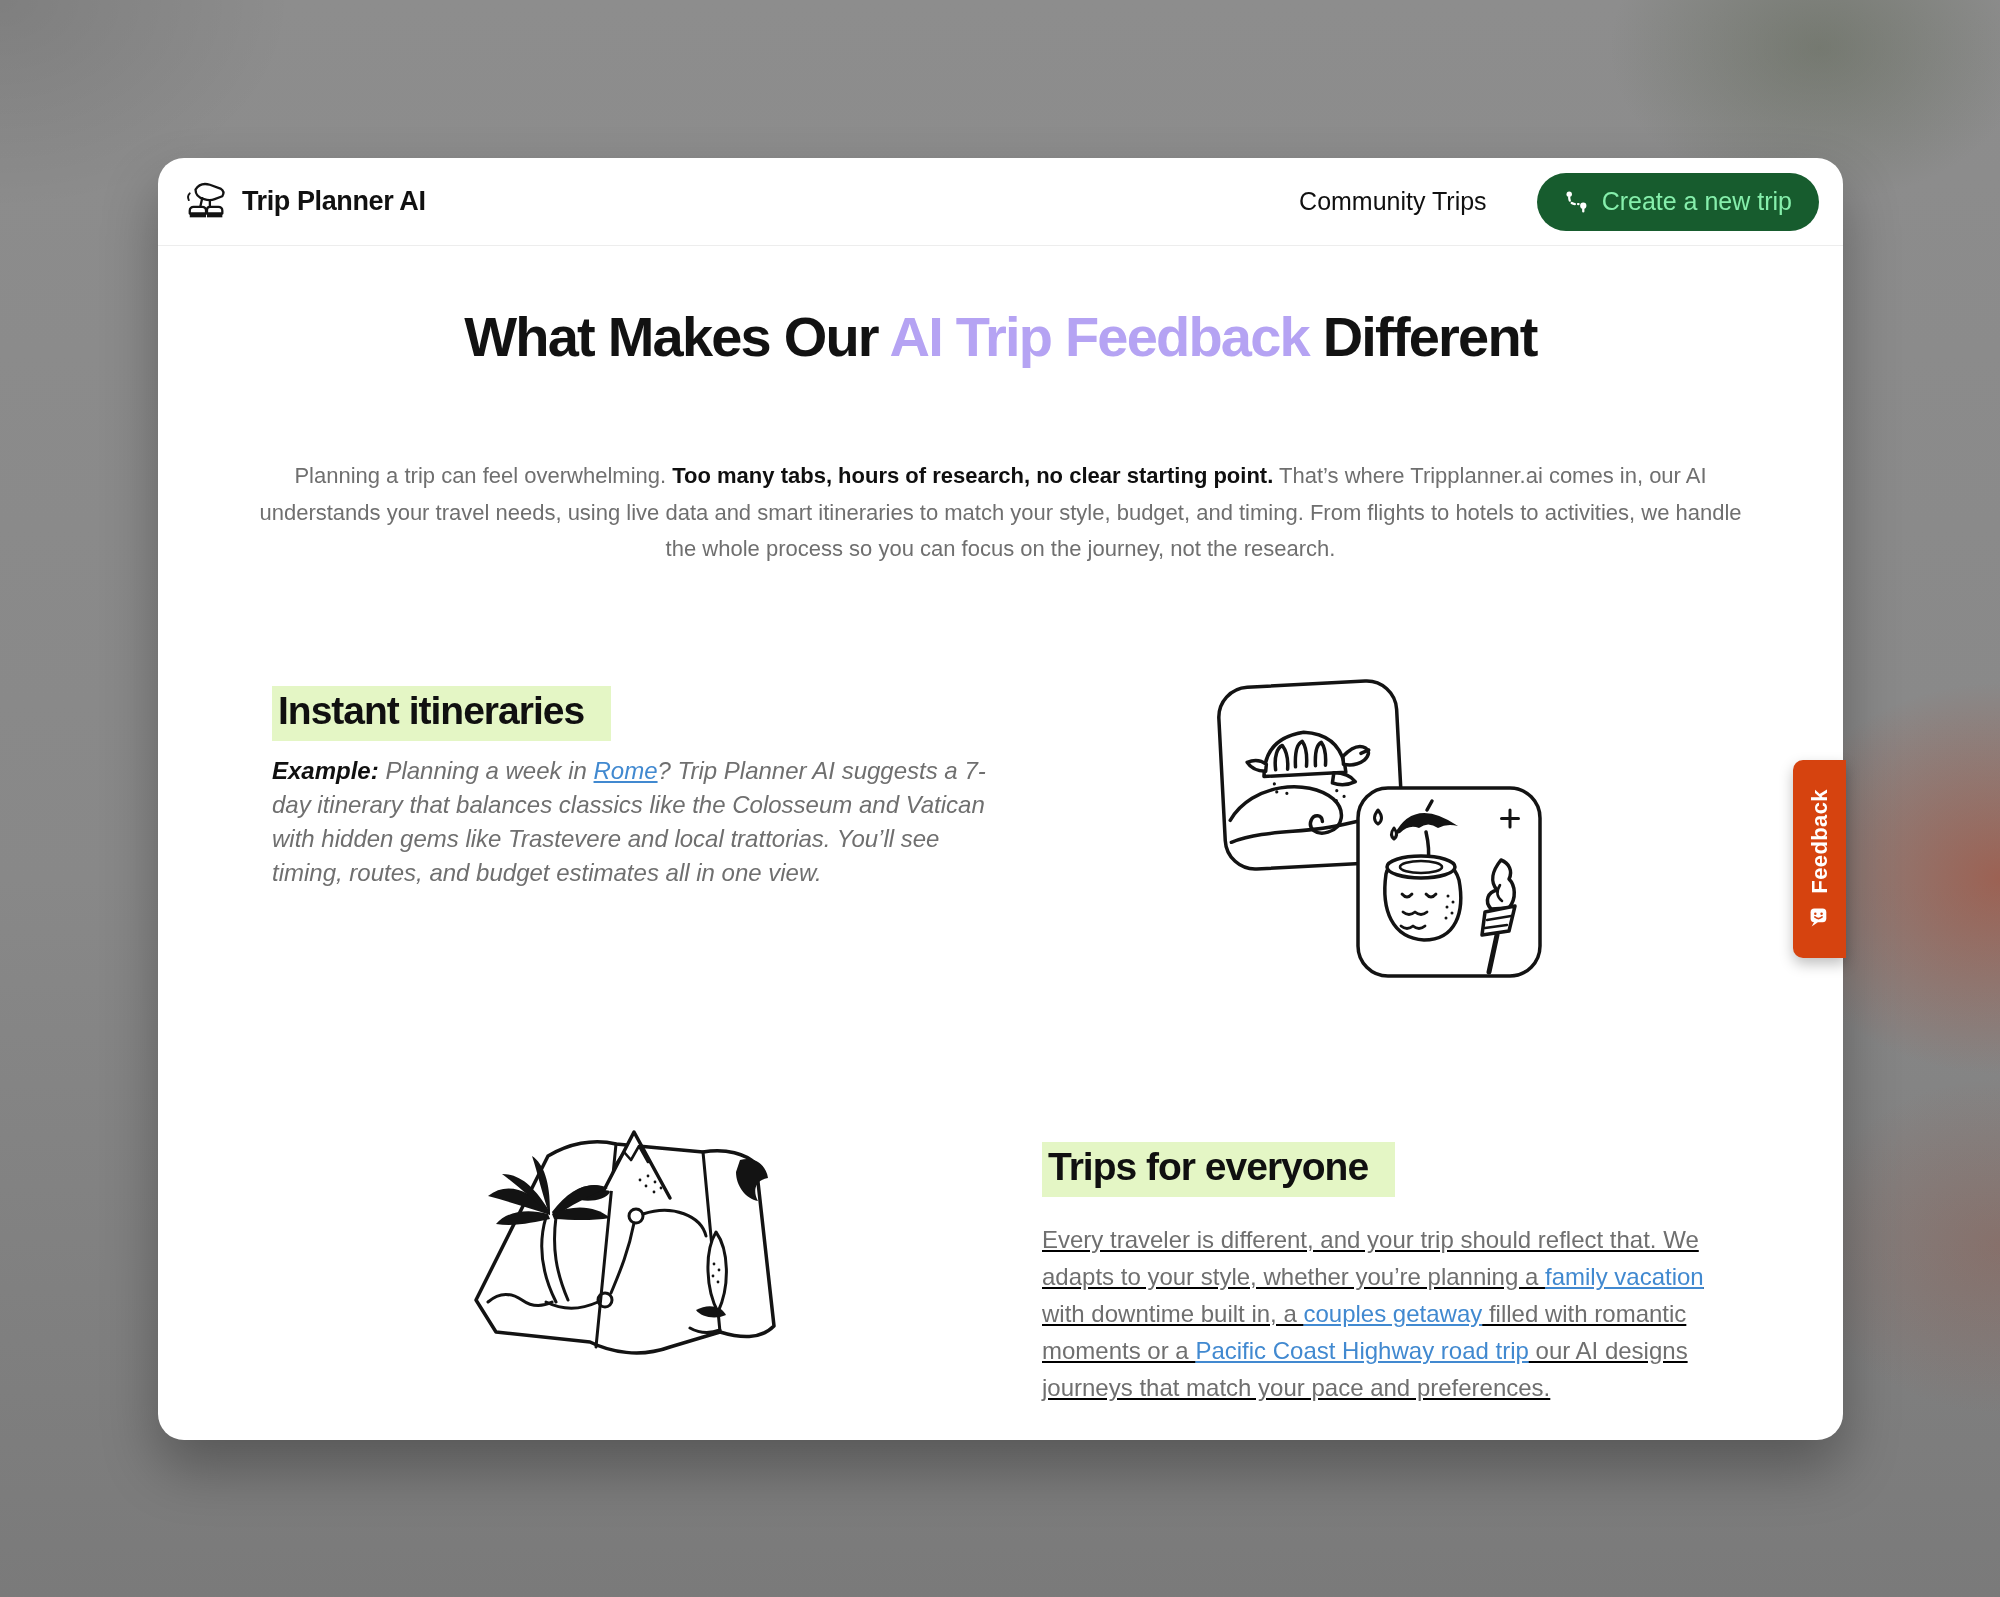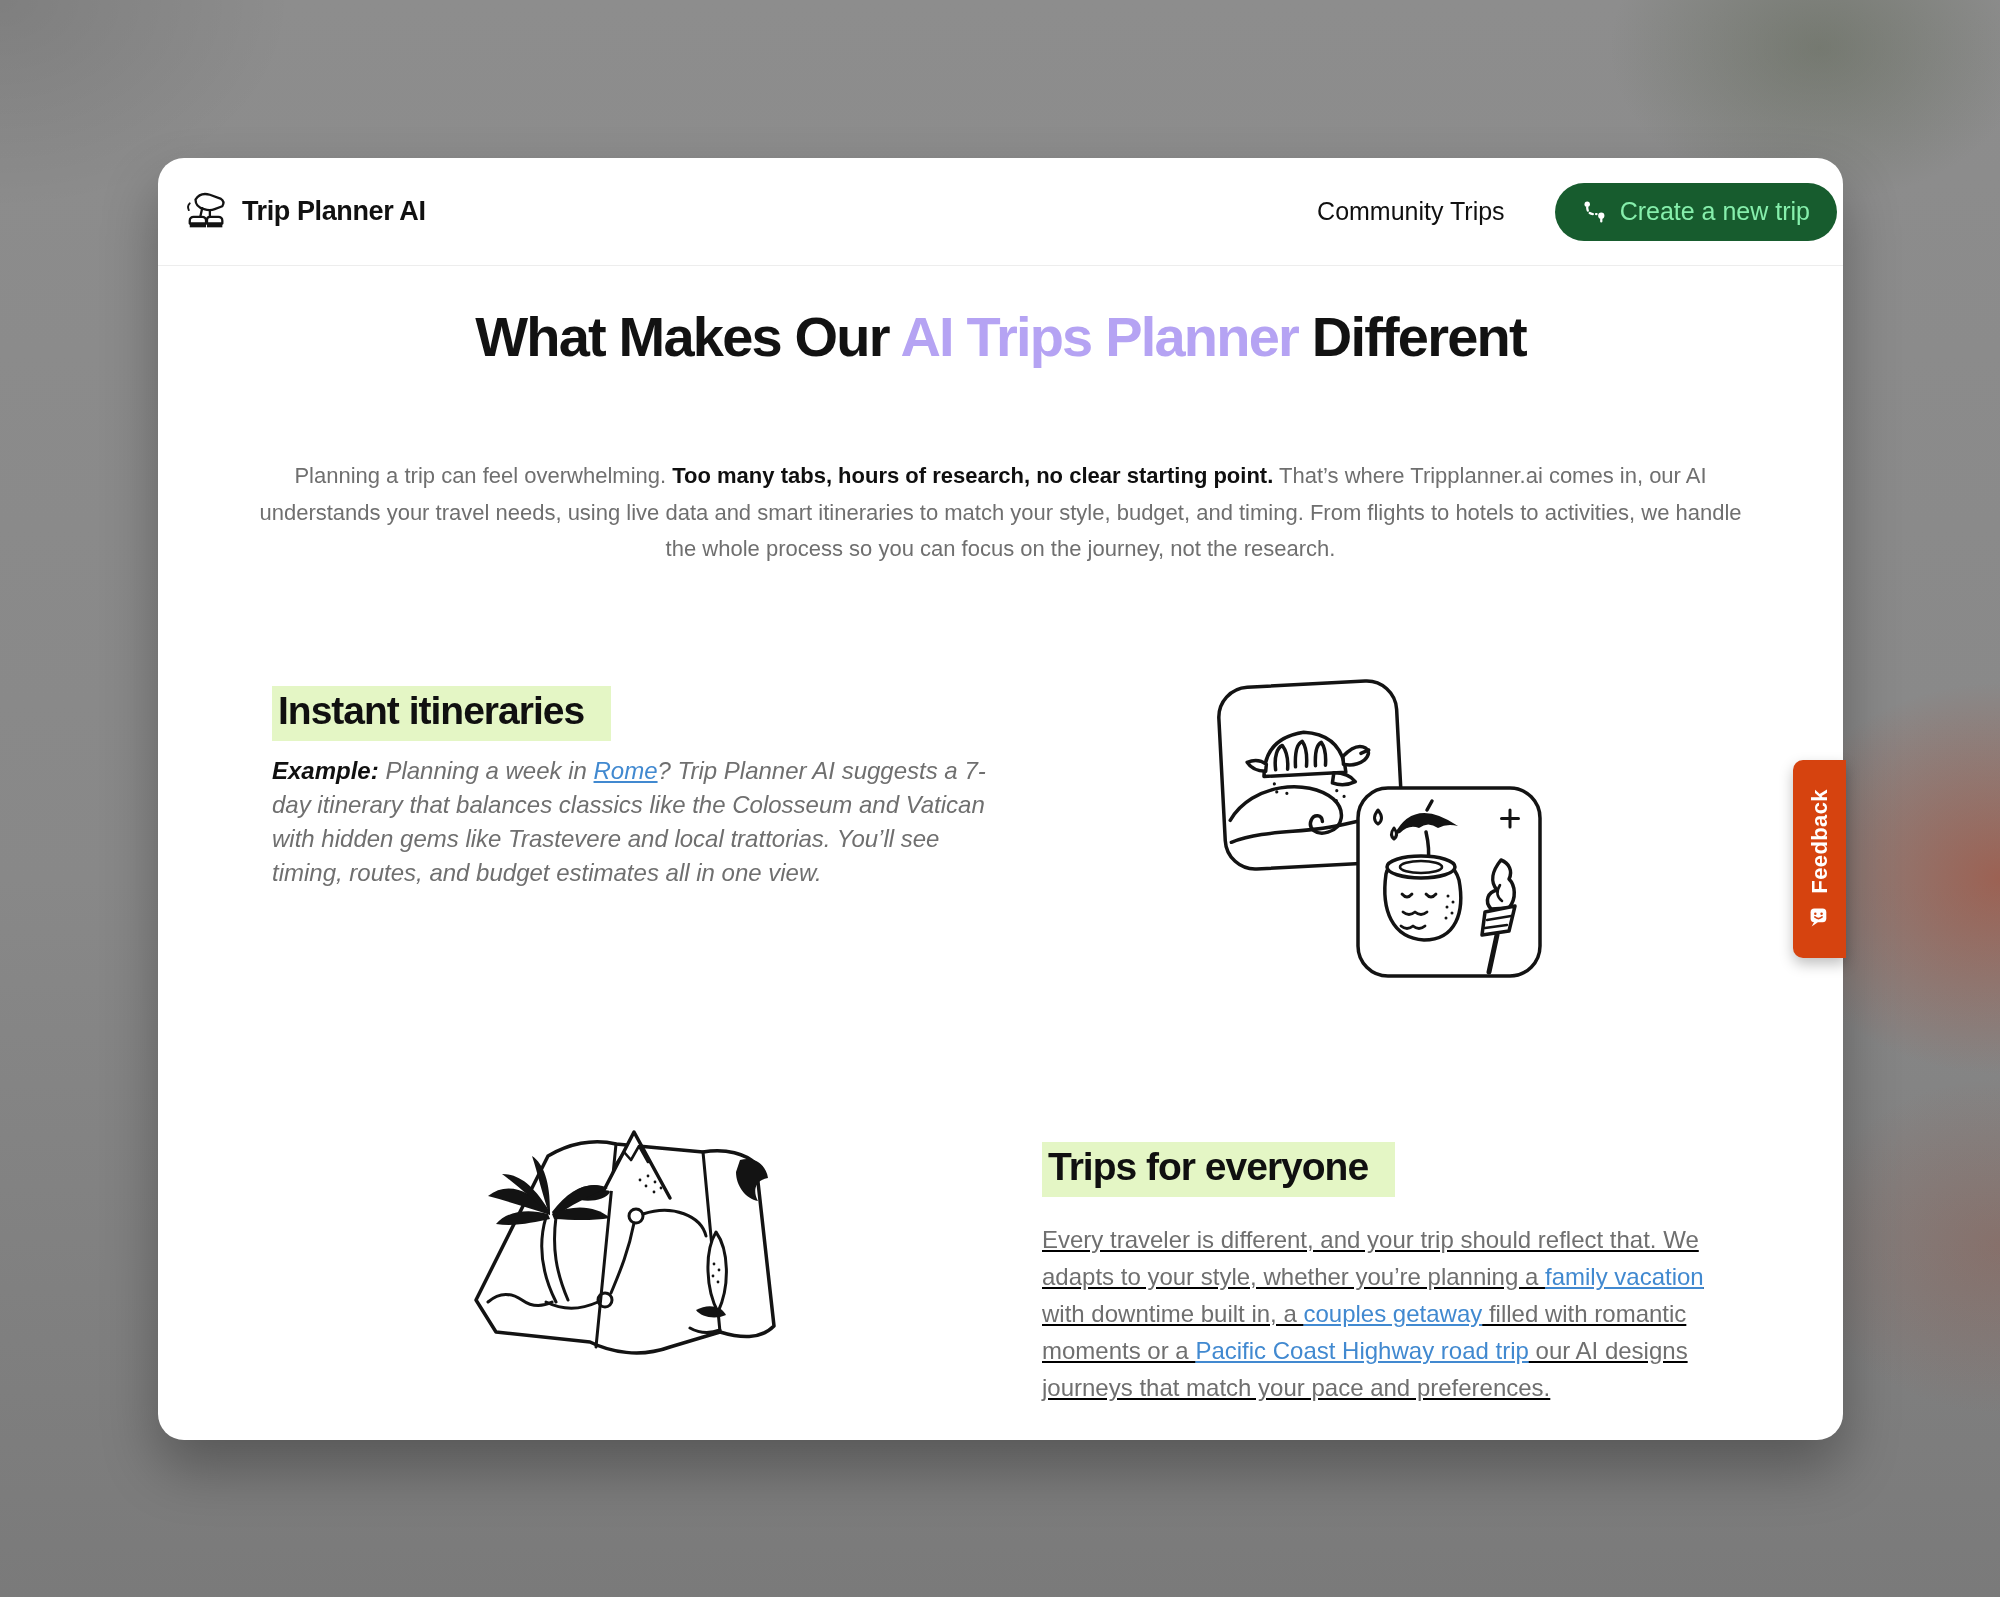--- a/index.html
+++ b/index.html
@@ -13,23 +13,23 @@
       radial-gradient(280px 240px at 100% 78%, rgba(150,70,50,0.28), transparent 70%),
       linear-gradient(#8d8d8d, #888 55%, #7a7a7a);
   }
   .card{
     position:absolute;left:158px;top:158px;width:1685px;height:1282px;
     background:#fff;border-radius:26px;
     box-shadow:0 28px 56px rgba(0,0,0,0.30);
   }
   
   .hdr{
-    position:absolute;left:0;right:0;top:0;height:108px;
+    position:absolute;left:0;right:0;top:0;height:88px;
     display:flex;align-items:center;
-    padding:0 6px 0 26px;box-sizing:border-box;
+    padding:0 24px 0 26px;box-sizing:border-box;
     border-bottom:1px solid #ededed;border-radius:26px 26px 0 0;
   }
   .brand{display:flex;align-items:center;gap:12px;cursor:pointer;}
   .brand-title{font-size:27px;font-weight:600;color:#111;letter-spacing:-.4px;}
   .nav-link{margin-left:auto;margin-right:50px;font-size:25px;font-weight:500;color:#101010;cursor:pointer;}
   .cta{
     height:58px;display:flex;align-items:center;gap:13px;padding:0 27px;
     background:#175c2e;color:#86efac;border:none;border-radius:30px;
     font-family:inherit;font-size:25px;font-weight:500;cursor:pointer;
   }
@@ -105,21 +105,21 @@
           <circle cx="5" cy="5" r="2.6" fill="#fff"></circle>
           <path d="M5,8 C5,12.5 7.5,14.5 11.5,14.5 L14,14.5" fill="none" stroke="#fff" stroke-width="2.2" stroke-dasharray="3.2 3" stroke-linecap="round"></path>
           <circle cx="18.5" cy="16" r="3" fill="#fff"></circle>
           <path d="M18.5,19 L18.5,21.5" stroke="#fff" stroke-width="2.2" stroke-linecap="round"></path>
         </svg>
       </span>
       <span>Create a new trip</span>
     </button>
   </div>
 
-  <div class="h1"><span>What Makes Our </span><span class="accent">AI Trips Planner</span><span> Different</span></div>
+  <div class="h1"><span>What Makes Our </span><span class="accent">AI Trip Feedback</span><span> Different</span></div>
 
   <p class="intro"><span>Planning a trip can feel overwhelming. </span><b>Too many tabs, hours of research, no clear starting point.</b><span> That’s where Tripplanner.ai comes in, our AI understands your travel needs, using live data and smart itineraries to match your style, budget, and timing. From flights to hotels to activities, we handle the whole process so you can focus on the journey, not the research.</span></p>
 
   <div class="feat1-text">
     <span class="feat-head">Instant itineraries</span>
     <div class="ftxt example"><span class="lbl">Example:</span><span> Planning a week in </span><a class="lnk">Rome</a><span>? Trip Planner AI suggests a 7-day itinerary that balances classics like the Colosseum and Vatican with hidden gems like Trastevere and local trattorias. You’ll see timing, routes, and budget estimates all in one view.</span></div>
   </div>
 
   <div class="feat1-illus">
     <svg width="335" height="310" viewBox="0 0 335 310">

